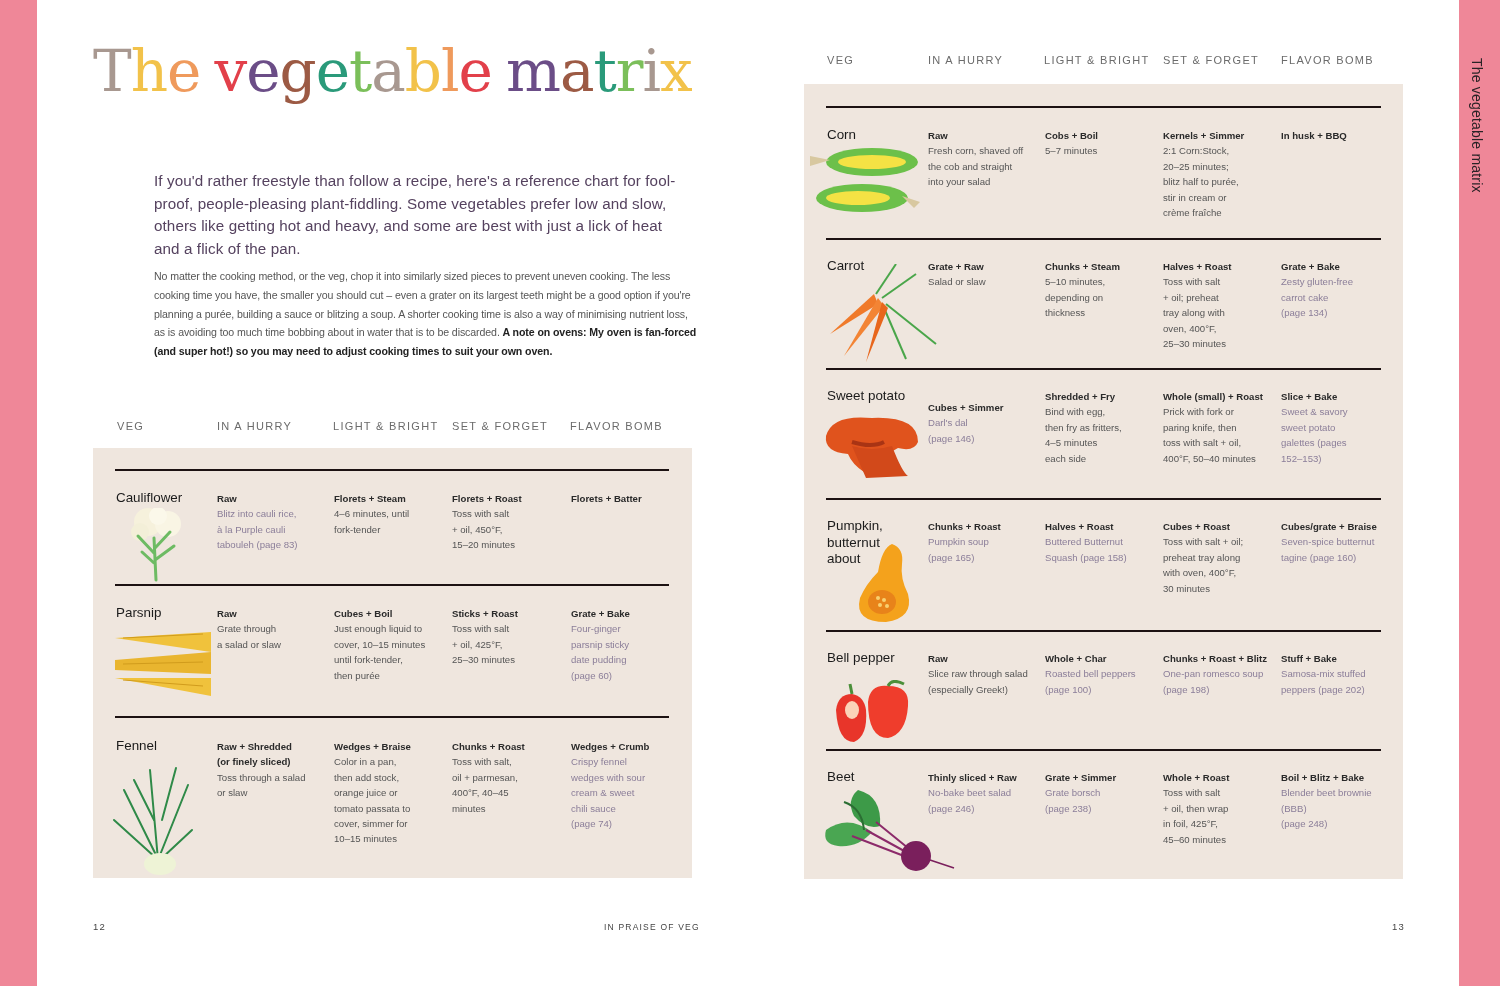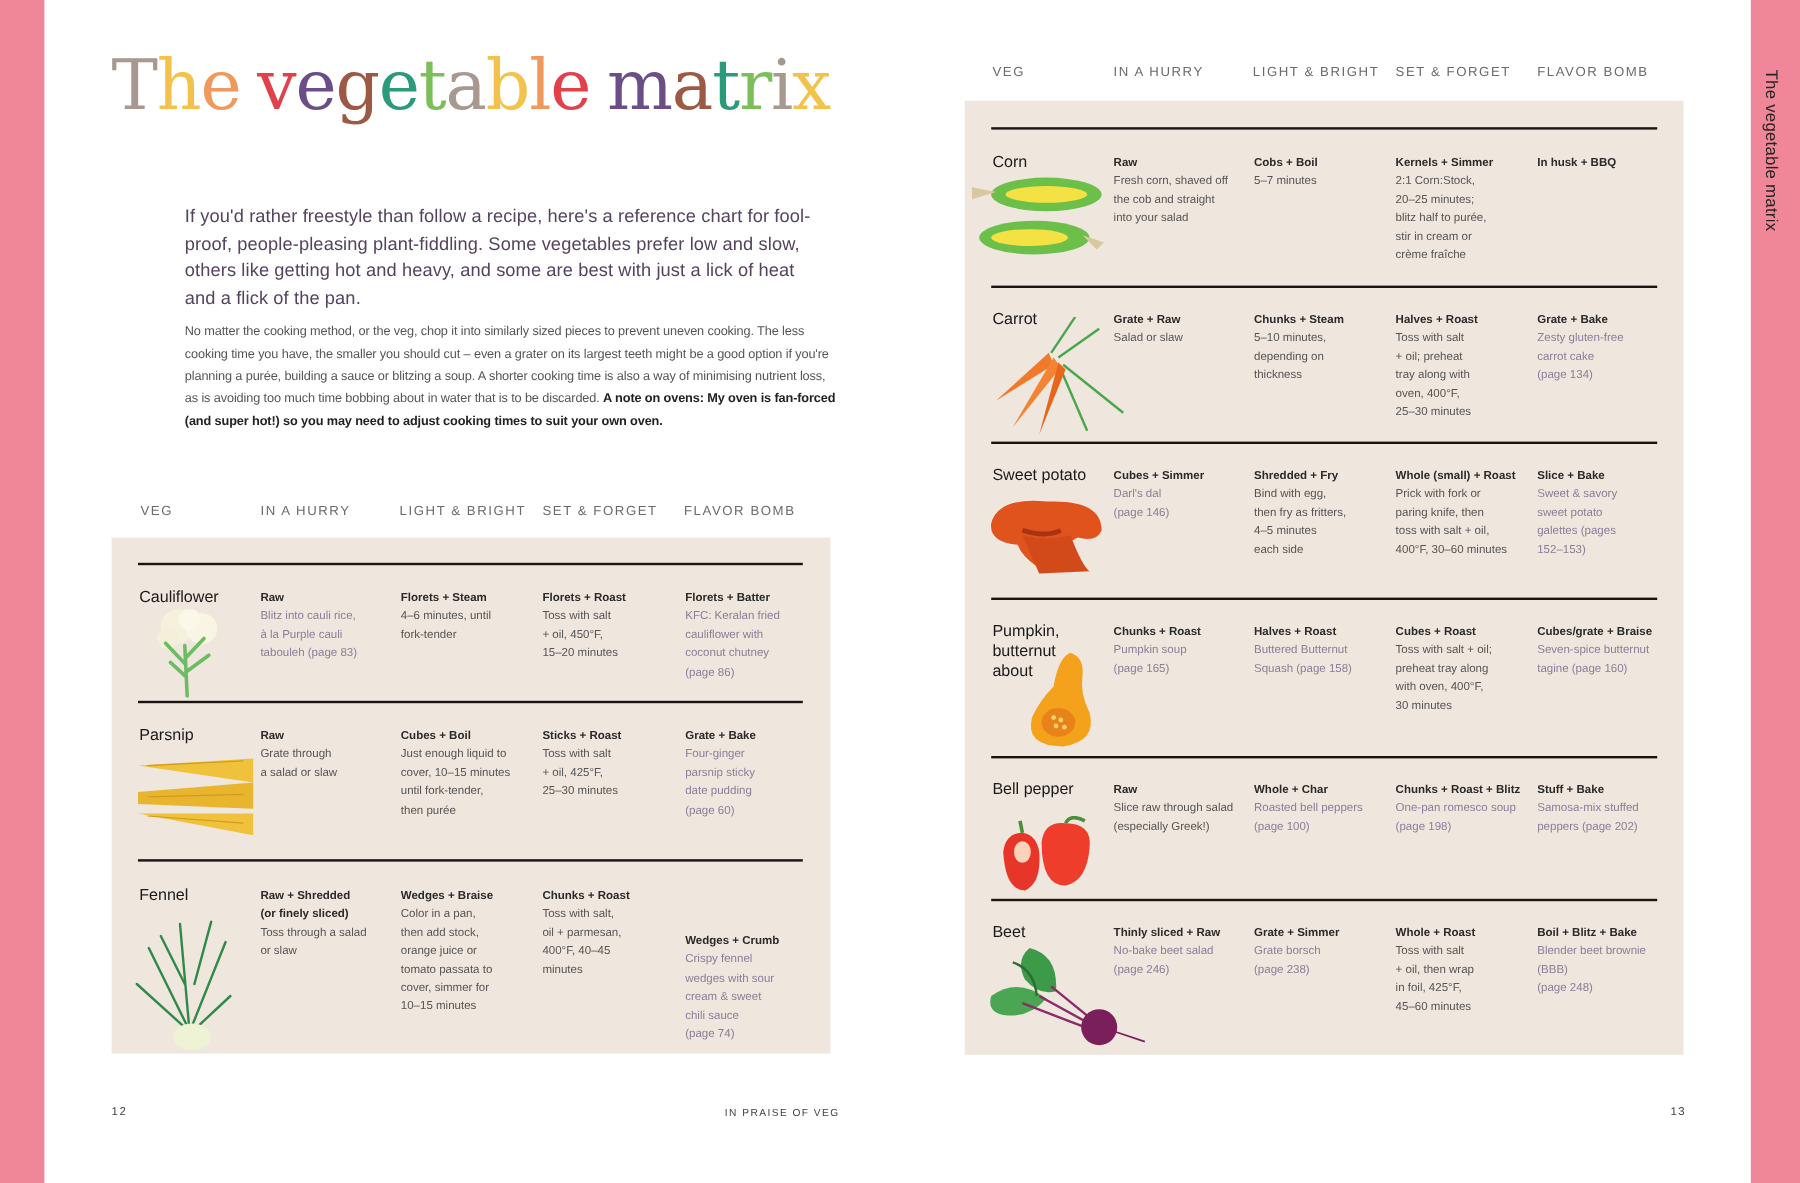--- a/index.html
+++ b/index.html
@@ -85,24 +85,20 @@
 fork-tender</span>
     </div>
     <div class="cell" style="left: 452px; top: 491px;">
       <span class="method" style="white-space: pre-line;">Florets + Roast</span>
       <span class="desc">Toss with salt
 + oil, 450°F,
 15–20 minutes</span>
     </div>
     <div class="cell recipe" style="left: 571px; top: 491px;">
       <span class="method" style="white-space: pre-line;">Florets + Batter</span>
-      <span class="desc">KFC: Keralan fried
-cauliflower with
-coconut chutney
-(page 86)</span>
     </div>
     <div class="veg-name" style="left: 116px; top: 605px; white-space: pre-line;">Parsnip</div>
     <div class="cell" style="left: 217px; top: 606px;">
       <span class="method" style="white-space: pre-line;">Raw</span>
       <span class="desc">Grate through
 a salad or slaw</span>
     </div>
     <div class="cell" style="left: 334px; top: 606px;">
       <span class="method" style="white-space: pre-line;">Cubes + Boil</span>
       <span class="desc">Just enough liquid to
@@ -140,21 +136,21 @@
 10–15 minutes</span>
     </div>
     <div class="cell" style="left: 452px; top: 739px;">
       <span class="method" style="white-space: pre-line;">Chunks + Roast</span>
       <span class="desc">Toss with salt,
 oil + parmesan,
 400°F, 40–45
 minutes</span>
     </div>
     <div class="cell recipe" style="left: 571px; top: 739px;">
-      <span class="method" style="white-space: pre-line; margin-top: 38px;">Wedges + Crumb</span>
+      <span class="method" style="white-space: pre-line;">Wedges + Crumb</span>
       <span class="desc">Crispy fennel
 wedges with sour
 cream &amp; sweet
 chili sauce
 (page 74)</span>
     </div>
     <div class="veg-name" style="left: 827px; top: 127px; white-space: pre-line;">Corn</div>
     <div class="cell" style="left: 928px; top: 128px;">
       <span class="method" style="white-space: pre-line;">Raw</span>
       <span class="desc">Fresh corn, shaved off
@@ -196,37 +192,37 @@
 25–30 minutes</span>
     </div>
     <div class="cell recipe" style="left: 1281px; top: 259px;">
       <span class="method" style="white-space: pre-line;">Grate + Bake</span>
       <span class="desc">Zesty gluten-free
 carrot cake
 (page 134)</span>
     </div>
     <div class="veg-name" style="left: 827px; top: 388px; white-space: pre-line;">Sweet potato</div>
     <div class="cell recipe" style="left: 928px; top: 389px;">
-      <span class="method" style="white-space: pre-line;">Cubes + Simmer</span>
+      <span class="method" style="white-space: pre-line; margin-top: 11px;">Cubes + Simmer</span>
       <span class="desc">Darl's dal
 (page 146)</span>
     </div>
     <div class="cell" style="left: 1045px; top: 389px;">
       <span class="method" style="white-space: pre-line;">Shredded + Fry</span>
       <span class="desc">Bind with egg,
 then fry as fritters,
 4–5 minutes
 each side</span>
     </div>
     <div class="cell" style="left: 1163px; top: 389px;">
       <span class="method" style="white-space: pre-line;">Whole (small) + Roast</span>
       <span class="desc">Prick with fork or
 paring knife, then
 toss with salt + oil,
-400°F, 30–60 minutes</span>
+400°F, 50–40 minutes</span>
     </div>
     <div class="cell recipe" style="left: 1281px; top: 389px;">
       <span class="method" style="white-space: pre-line;">Slice + Bake</span>
       <span class="desc">Sweet &amp; savory
 sweet potato
 galettes (pages
 152–153)</span>
     </div>
     <div class="veg-name" style="left: 827px; top: 518px; white-space: pre-line;">Pumpkin,
 butternut

